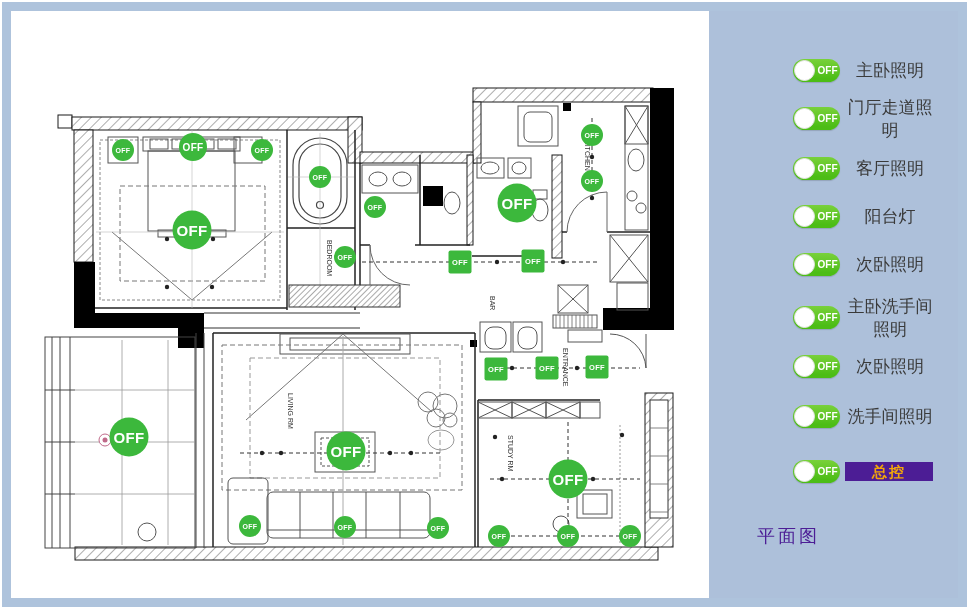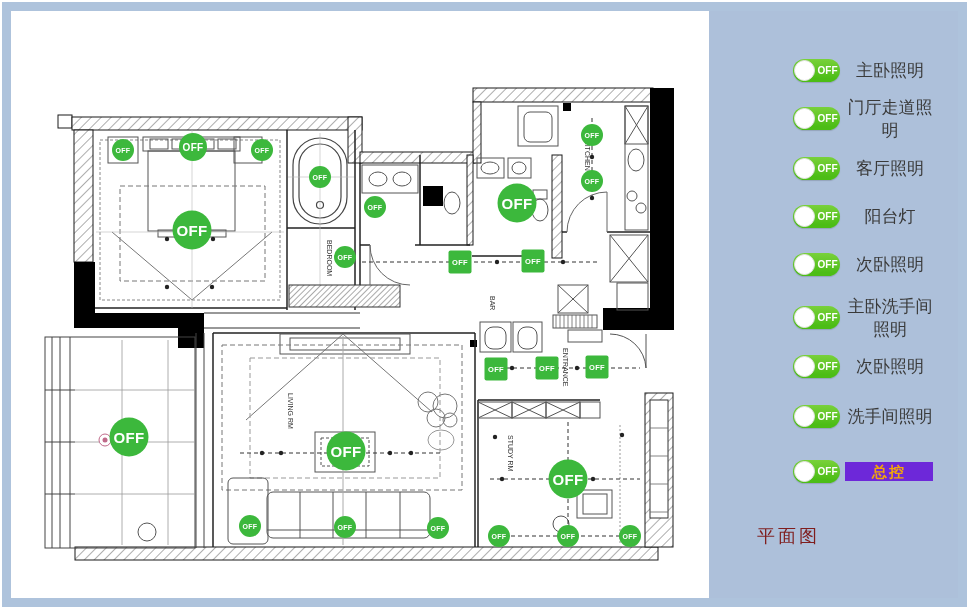--- a/index.html
+++ b/index.html
@@ -25,23 +25,23 @@
              background:#adc0da; z-index:10; }
   .toggle-row { position:absolute; left:84px; height:23px; display:flex; align-items:center; }
   .pill { position:relative; width:47px; height:23px; border-radius:12px;
           background:linear-gradient(180deg,#79d13a 0%,#4cbd16 85%);
           display:flex; align-items:center; cursor:pointer; flex:0 0 auto;
           box-shadow:0 1px 1px rgba(0,0,0,0.15); }
   .knob { width:21px; height:21px; margin-left:1px; background:#ffffff; border-radius:50%;
           border:1px solid #e2e2e2; flex:0 0 auto; }
   .state { flex:1; text-align:center; color:#ffffff; font-weight:bold; font-size:10px; }
   .lab { width:96px; margin-left:2px; text-align:center; font-size:17px; color:#3a3a3a; }
-  .lab.hl { width:88px; margin-left:5px; height:19px; line-height:19px; background:#6d28d9;
+  .lab.hl { width:88px; margin-left:5px; height:19px; line-height:19px; background:#4c1d95;
             color:#f2a60a; font-weight:bold; font-size:15px; letter-spacing:2px; }
-  .caption { position:absolute; left:48px; top:522px; color:#7f1d1d; font-size:18px;
+  .caption { position:absolute; left:48px; top:522px; color:#4c1d95; font-size:18px;
              letter-spacing:3px; }
 
   
   .frame-border { position:absolute; left:2px; top:2px; width:965px; height:605px;
                   border:9px solid #aec3dc; z-index:30; pointer-events:none; }
 </style>
 </head>
 <body>
 
 <div class="stage">

